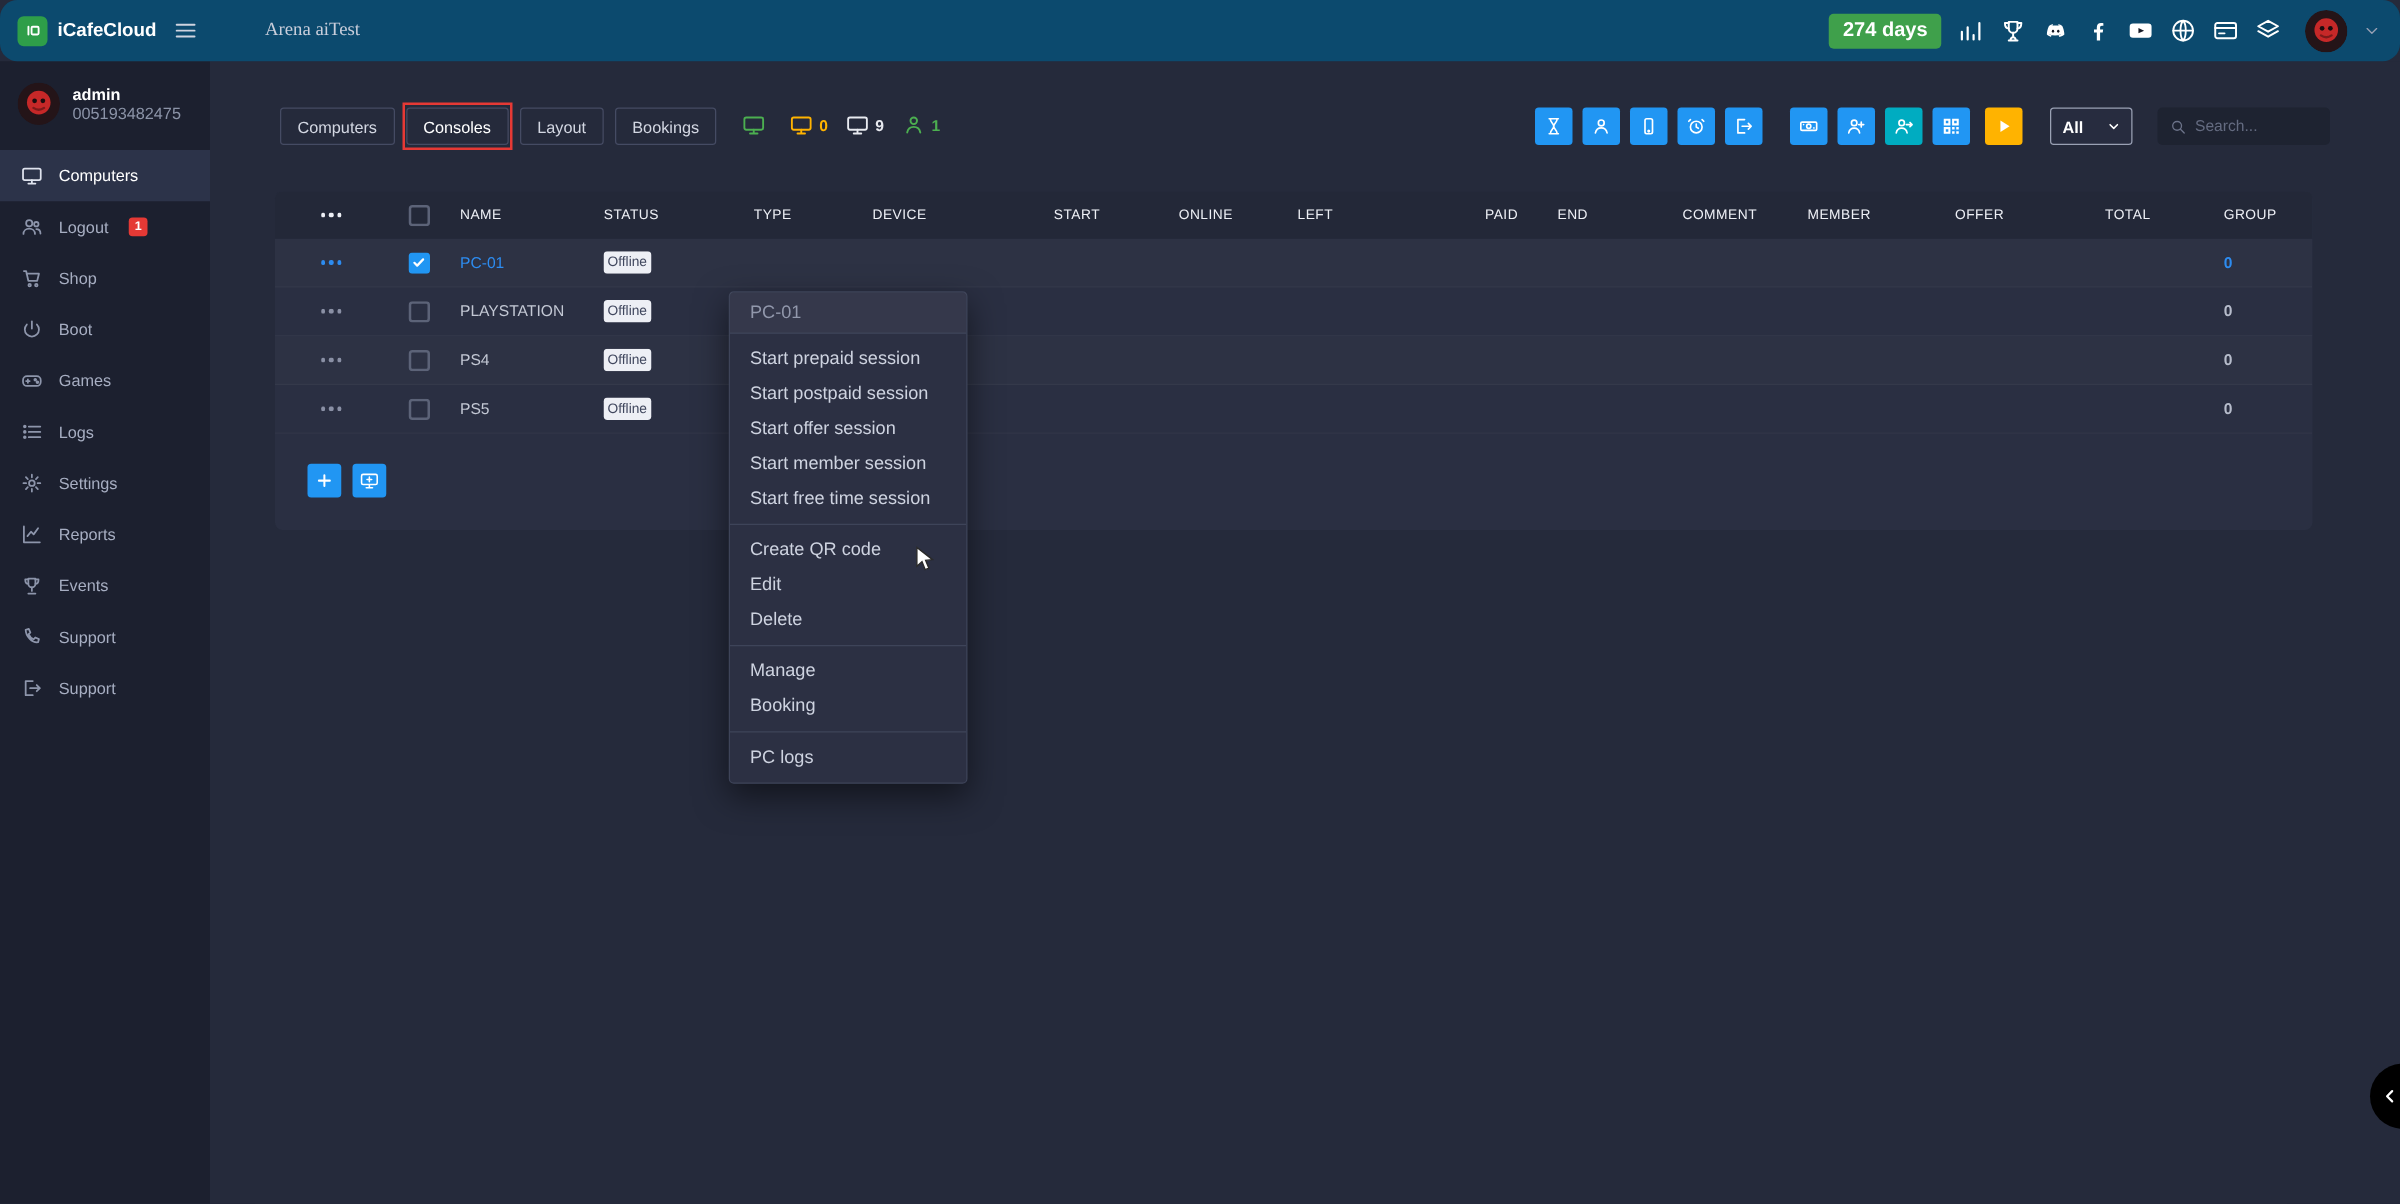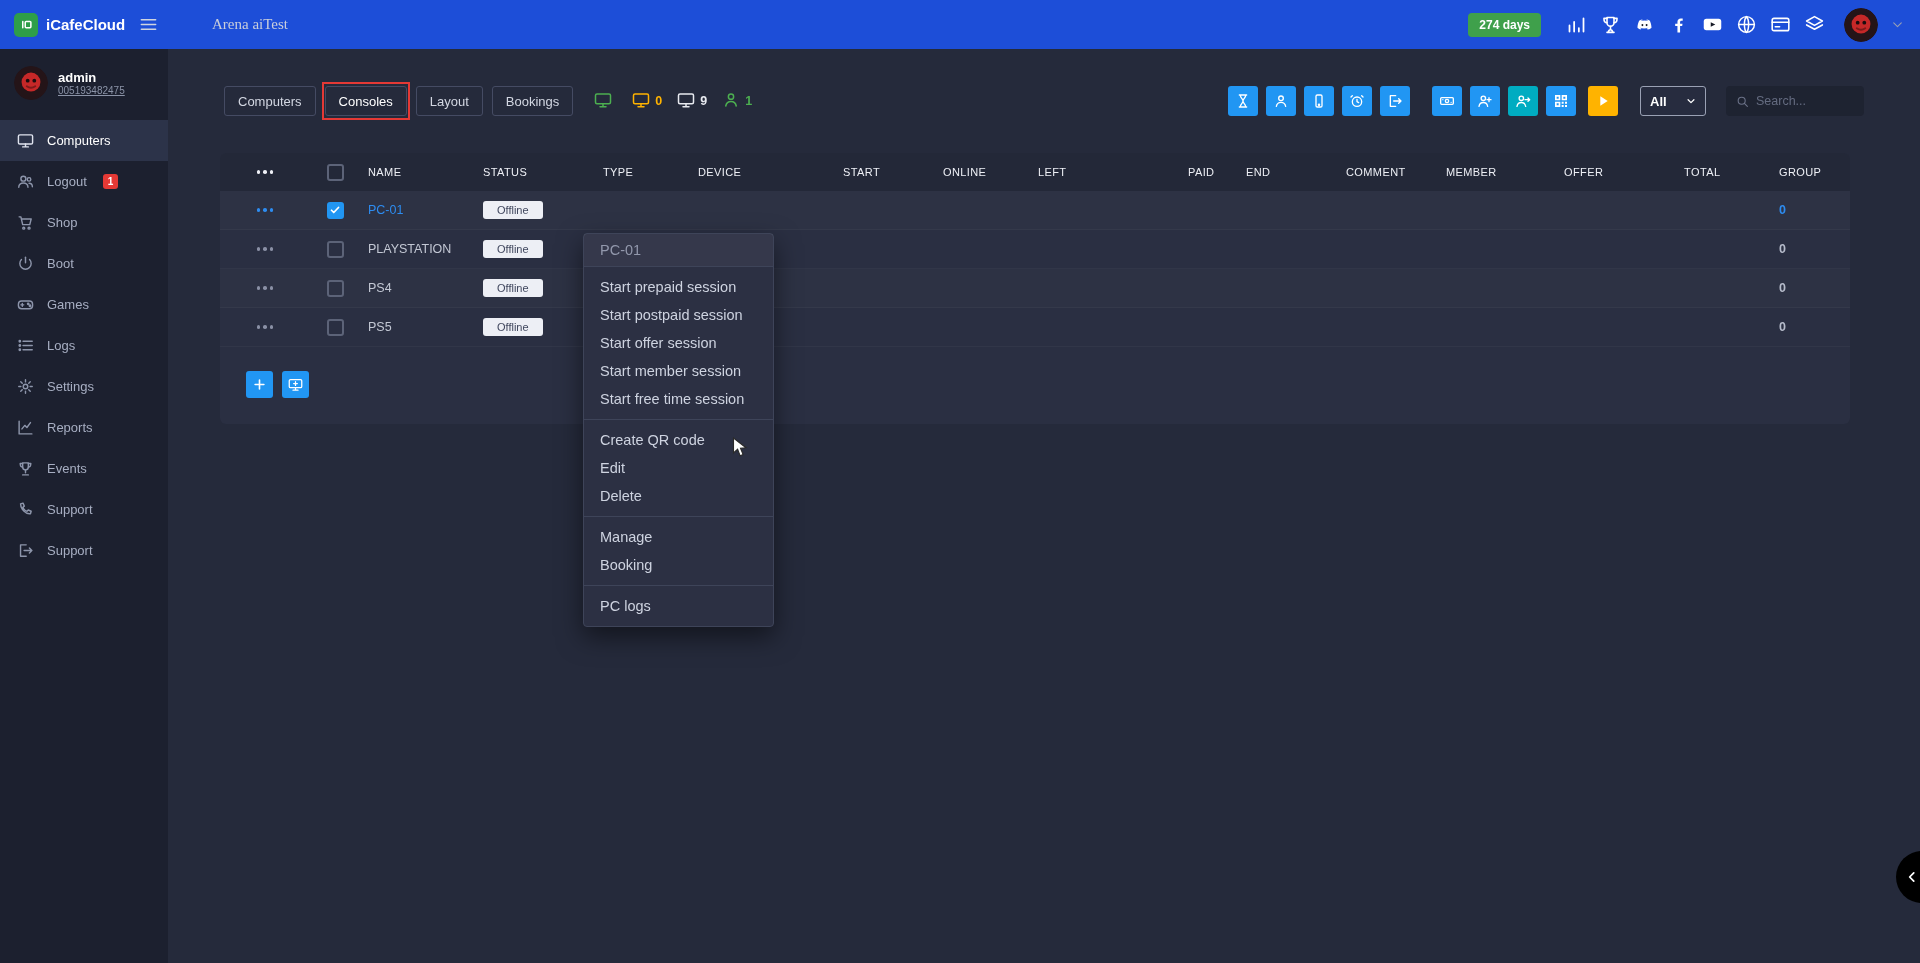--- a/index.html
+++ b/index.html
@@ -5,39 +5,39 @@
   * { box-sizing: border-box; margin: 0; padding: 0; }
   html,body { width:1920px; height:963px; }
   body {
     font-family: "Liberation Sans", sans-serif;
     background:#252a3b; color:#c3c8d4; overflow:hidden; position:relative;
   }
   svg.si { fill:none; stroke:currentColor; stroke-width:2; stroke-linecap:round; stroke-linejoin:round; }
   svg.sf { fill:currentColor; stroke:none; }
 
   
-  .topbar { position:absolute; top:0; left:0; right:0; height:49px; background:#1d4ed8; display:flex; align-items:center; z-index:50; }
+  .topbar { position:absolute; top:0; left:0; right:0; height:49px; background:#0c4a6e; display:flex; align-items:center; z-index:50;border-radius:14px; }
   .brand-area { width:168px; height:100%; display:flex; align-items:center; gap:8px; padding:0 10px 0 14px; flex:none; }
   .logo-mark { width:24px; height:24px; background:#2e9e49; border-radius:5px; display:flex; align-items:center; justify-content:center; color:#fff; flex:none; }
   .brand-text { color:#fff; font-size:15px; font-weight:700; white-space:nowrap; }
   .hamburger { margin-left:auto; background:none; border:none; color:#cfd4e0; cursor:pointer; display:flex; }
   .topbar-title { color:#c9cedb; font-size:15px; margin-left:44px;font-family:Liberation Serif, serif; }
   .topbar-right { margin-left:auto; display:flex; align-items:center; gap:13px; padding-right:16px; }
-  .days-badge { background:#3fa04b; color:#fff; font-size:12px; font-weight:700; padding:5px 11px; border-radius:4px; margin-right:12px; }
+  .days-badge { background:#3fa04b; color:#fff; font-size:16px; font-weight:700; padding:5px 11px; border-radius:4px; margin-right:0; }
   .top-icon { color:#fff; width:21px; height:21px; display:flex; cursor:pointer; }
   .top-icon svg { width:21px; height:21px; }
   .top-avatar { width:34px; height:34px; border-radius:50%; overflow:hidden; cursor:pointer; margin-left:6px; flex:none; }
   .caret-down { color:#98a0b4; display:flex; cursor:pointer; }
 
   
   .sidebar { position:absolute; top:49px; left:0; bottom:0; width:168px; background:#1c202f; z-index:40; }
   .side-user { display:flex; align-items:center; gap:10px; padding:17px 14px 20px; }
   .side-avatar { width:34px; height:34px; border-radius:50%; overflow:hidden; flex:none; }
   .side-user-name { color:#fff; font-weight:700; font-size:13px; line-height:15px; }
-  .side-user-id { color:#8b93a7; font-size:10px;text-decoration:underline; }
+  .side-user-id { color:#8b93a7; font-size:13px; }
   .nav-item { height:41px; display:flex; align-items:center; gap:13px; padding:0 17px; color:#a7aec2; font-size:13px; cursor:pointer; }
   .nav-item .nicon { width:17px; height:17px; color:#8d95ab; display:flex; flex:none; }
   .nav-item .nicon svg { width:17px; height:17px; }
   .nav-item.active { background:#2c3349; color:#fff; }
   .nav-item.active .nicon { color:#dfe3ee; }
   .badge-red { background:#e53935; color:#fff; font-size:10px; font-weight:700; padding:2px 5px; border-radius:3px; margin-left:3px; }
 
   
   .content { position:absolute; left:168px; top:49px; right:0; bottom:0; background:#252a3b; }
   .tabsbar { display:flex; align-items:center; padding:37px 56px 0 56px; }
@@ -71,21 +71,21 @@
   .cell.c { display:flex; justify-content:center; padding-left:0; }
   .dots { display:flex; gap:3px; justify-content:center; cursor:pointer; }
   .dots i { width:3.5px; height:3.5px; border-radius:50%; background:#8a90a5; }
   .dots.blue i { background:#2d8cf0; }
   .dots.white i { background:#eef0f6; }
   .cb { width:17px; height:17px; border:2px solid #5c6378; border-radius:3px; background:transparent; cursor:pointer; display:flex; align-items:center; justify-content:center; }
   .cb.checked { background:#2196f3; border-color:#2196f3; }
   .cb svg { width:12px; height:12px; stroke:#fff; stroke-width:3.5; }
   .name-link { color:#c3c8d4; cursor:pointer; }
   .name-link.blue { color:#2d8cf0; }
-  .status-badge { display:inline-block; background:#edeff5; color:#40475e; font-size:11px; padding:3px 14px; border-radius:3px; }
+  .status-badge { display:inline-block; background:#edeff5; color:#40475e; font-size:11px; padding:3px 3px; border-radius:3px; }
   .grp-val { font-weight:700; }
   .grp-val.blue { color:#2d8cf0; }
   .table-actions { display:flex; gap:9px; padding:24px 0 0 26px; }
   .act-btn { width:27px; height:27px; border:none; border-radius:3px; background:#2196f3; color:#fff; display:flex; align-items:center; justify-content:center; cursor:pointer; }
   .act-btn svg { width:15px; height:15px; }
 
   
   .cmenu { position:absolute; left:583px; top:233px; width:191px; background:#2c3043; border:1px solid #3e4459; border-radius:4px; box-shadow:0 10px 26px rgba(0,0,0,.5); z-index:60; padding-bottom:6px; }
   .cmenu-header { padding:8px 16px; color:#9298ac; font-size:14.5px; background:rgba(255,255,255,.045); border-bottom:1px solid #3e4459; margin-bottom:6px; }
   .cmenu-item { height:28px; line-height:28px; padding:0 16px; color:#ced3e0; font-size:14.5px; cursor:pointer; position:relative; white-space:nowrap; }

